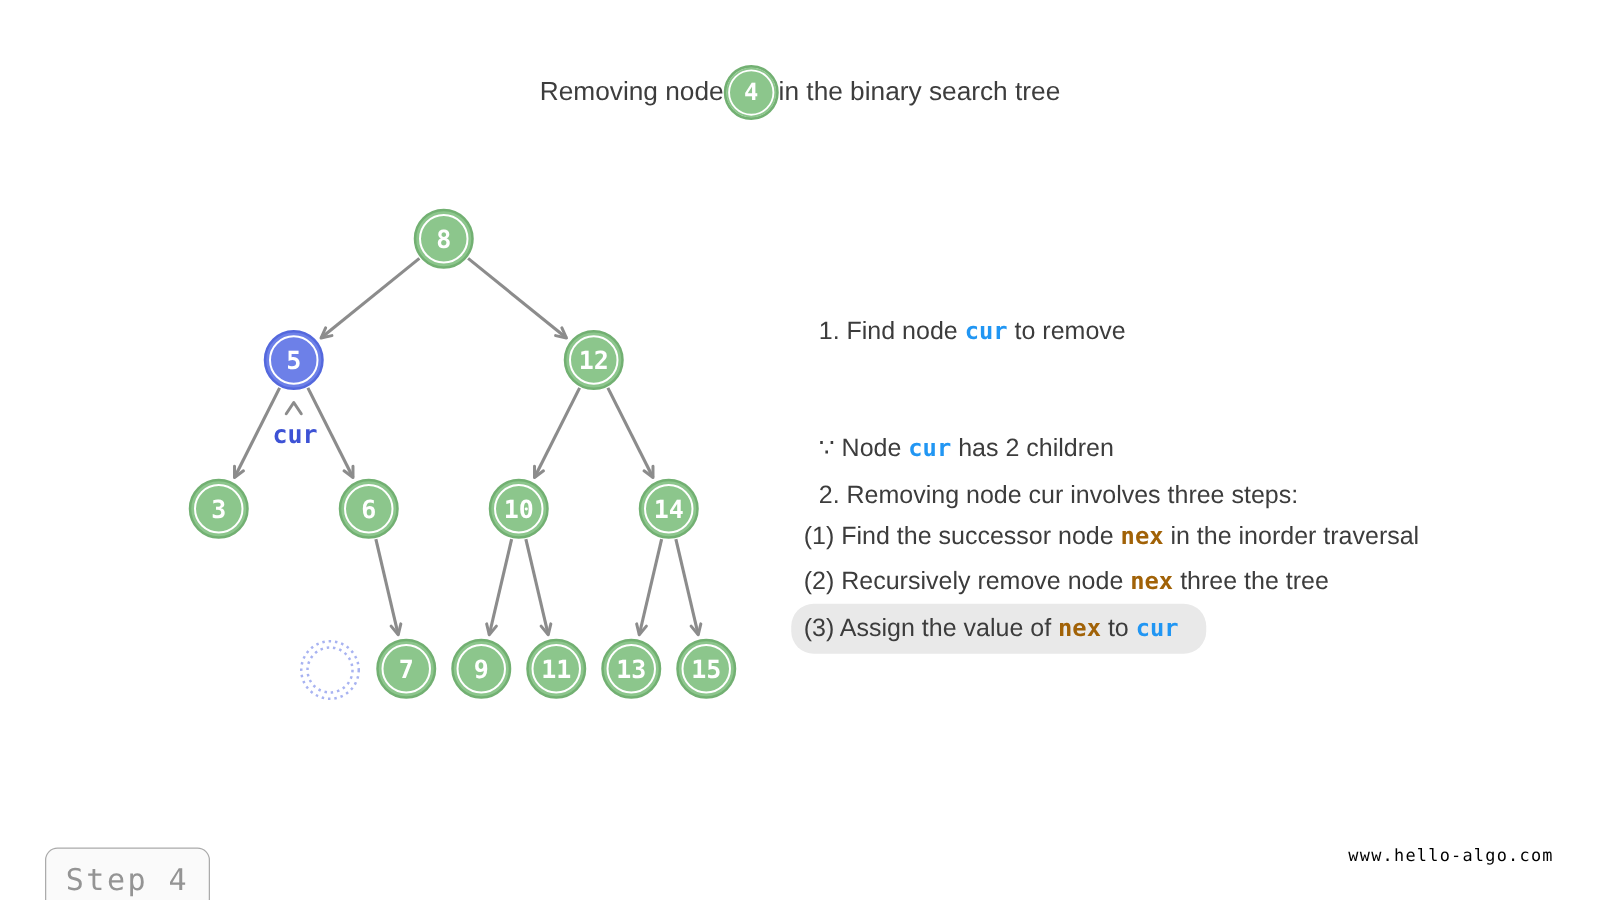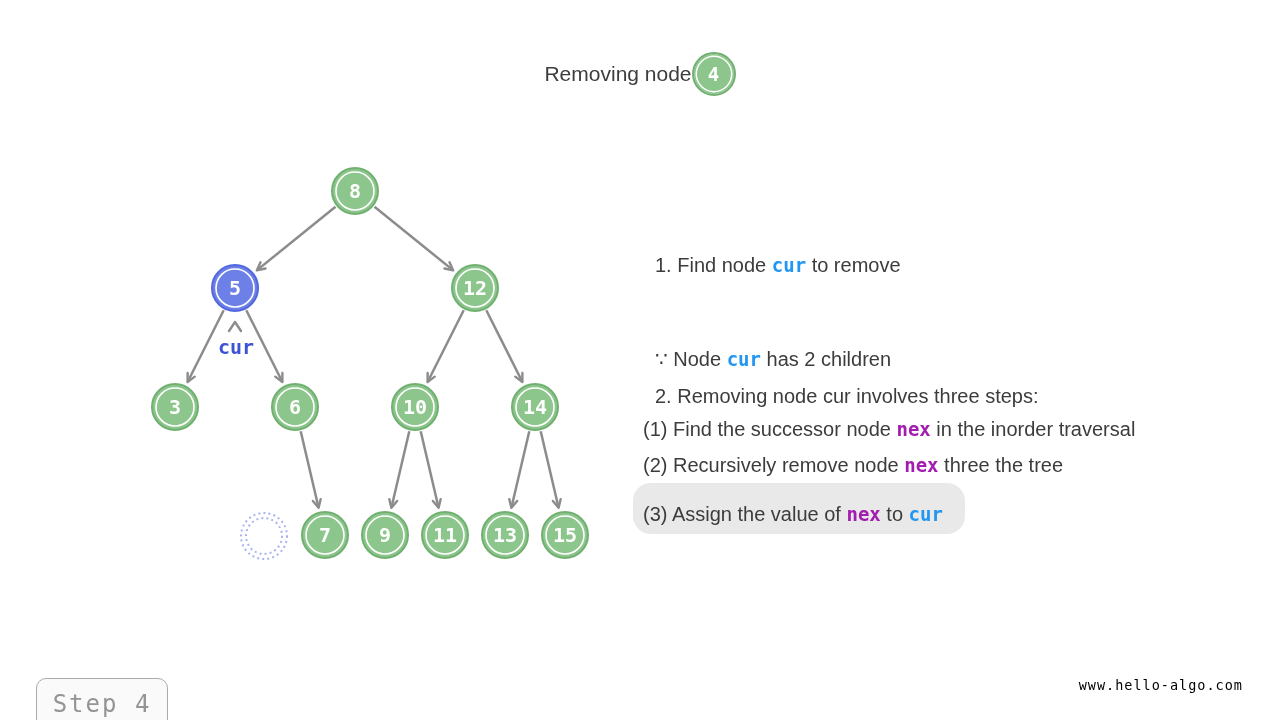--- a/index.html
+++ b/index.html
@@ -32,24 +32,24 @@
   .ni{fill:none;stroke:#ffffff;stroke-width:1.6;}
   .nt{fill:#ffffff;font-family:"DejaVu Sans Mono",monospace;font-weight:bold;font-size:20px;text-anchor:middle;}
   .ghost{fill:none;stroke:#a8b3f1;stroke-width:2;stroke-dasharray:2 3.1;}
   .ptr{fill:none;stroke:#8c8c8c;stroke-width:2.4;stroke-linecap:round;stroke-linejoin:round;}
   .cur-label{fill:#3d52d5;font-family:"DejaVu Sans Mono",monospace;font-weight:bold;font-size:20px;text-anchor:middle;}
 
   
   .line{position:absolute;white-space:nowrap;font-size:20px;line-height:26px;color:#3c3c3c;}
   .code{font-family:"DejaVu Sans Mono",monospace;font-weight:bold;font-size:19px;}
   .c-cur{color:#2196f3;}
-  .c-nex{color:#a21caf;}
+  .c-nex{color:#a16207;}
   .hl{
     background:#e9e9e9;border-radius:18px;
-    padding:18px 22px 7px 10px;
+    padding:7px 22px 7px 10px;
   }
 
   
   .step-box{
     position:absolute;left:36px;top:642px;width:132px;height:51px;
     box-sizing:border-box;border:1.5px solid #ababab;border-radius:10px;background:#fafafa;
     display:flex;align-items:center;justify-content:center;
     font-family:"DejaVu Sans Mono",monospace;font-weight:normal;font-size:24px;color:#949494;
     letter-spacing:2px;
     margin-top:36px;
@@ -62,20 +62,21 @@
 </head>
 <body>
 
 <div class="canvas">
 
   <div class="title-row">
     <span>Removing node</span>
     <span class="tnode">
       <span>4</span>
     </span>
+    <span>in the binary search tree</span>
   </div>
 
   <svg class="tree" width="640" height="600" viewBox="0 0 640 600">
     <defs>
       <marker id="arrow" markerUnits="userSpaceOnUse" markerWidth="14" markerHeight="14" refX="11" refY="7" orient="auto">
         <path d="M3,3 L11,7 L3,11" fill="none" stroke="#8c8c8c" stroke-width="2.4" stroke-linecap="round" stroke-linejoin="round"></path>
       </marker>
     </defs>
 
     <g>

